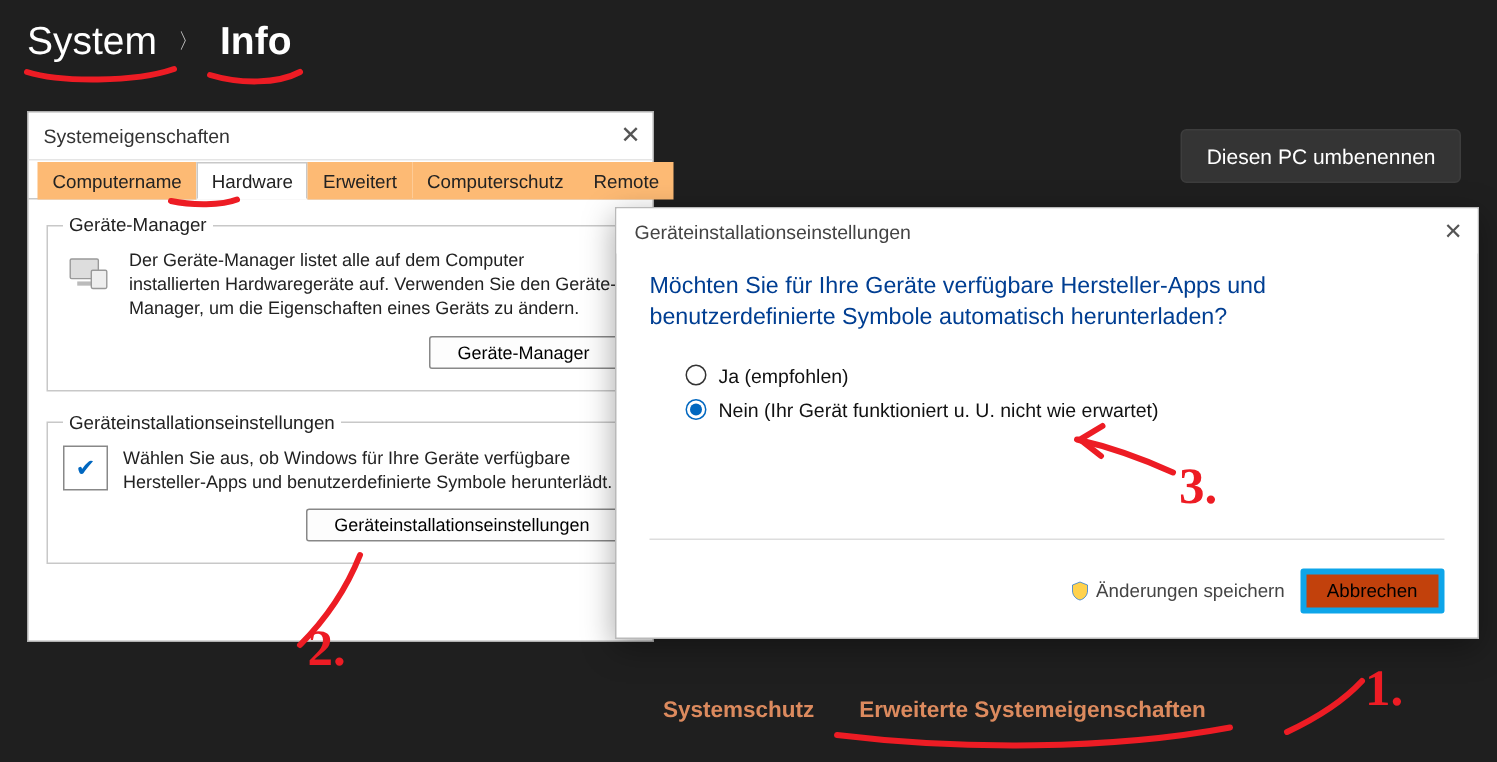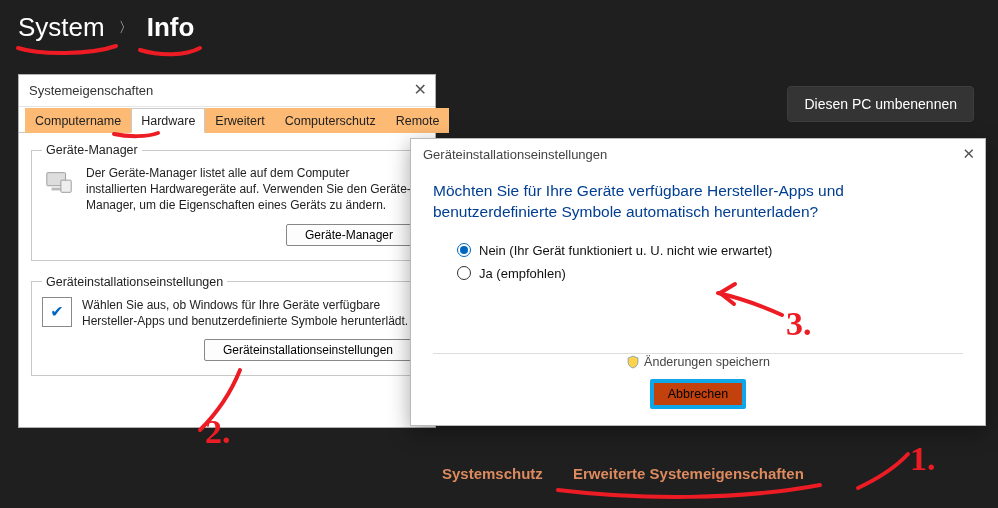--- a/index.html
+++ b/index.html
@@ -38,21 +38,21 @@
   
   .dis { position: absolute; top: 138px; left: 410px; width: 576px; height: 288px; background: #fff; border: 1px solid #b9b9b9; box-shadow: 0 6px 20px rgba(0,0,0,.35); }
   .dis .titlebar2 { height: 30px; display: flex; align-items: center; padding: 0 12px; position: relative; color: #444; font-size: 13px; background: #fff; }
   .dis .titlebar2 .x { position: absolute; right: 10px; top: 6px; font-size: 15px; color: #555; }
   .dis .q { padding: 12px 22px 6px; color: #003e92; font-size: 15.5px; line-height: 1.35; }
   .opts { padding: 6px 46px; font-size: 13px; color: #111; }
   .opt { display: flex; align-items: center; gap: 8px; margin: 8px 0; }
   .radio { width: 14px; height: 14px; border: 1px solid #333; border-radius: 50%; display: inline-flex; align-items: center; justify-content: center; }
   .radio.sel { border-color: #0067c0; }
   .radio.sel .dot { width: 8px; height: 8px; border-radius: 50%; background: #0067c0; }
-  .dis .foot { position: absolute; left: 22px; right: 22px; bottom: 16px; border-top: 1px solid #ddd; padding-top: 1px; display: flex; justify-content: flex-end; gap: 10px; align-items: center; flex-direction: column; }
+  .dis .foot { position: absolute; left: 22px; right: 22px; bottom: 16px; border-top: 1px solid #ddd; padding-top: 19px; display: flex; justify-content: flex-end; gap: 10px; align-items: center; }
   .shield { width: 14px; height: 14px; display: inline-block; margin-right: 4px; vertical-align: -2px; }
   .btn2 { font-size: 12.5px; padding: 4px 14px; border: 4px solid #0ea5e9; background: #c2410c; border-radius: 2px; }
   .link-save { color: #444; font-size: 12.5px; display: flex; align-items: center; }
 
   
   svg.anno { position: absolute; top: 0; left: 0; width: 998px; height: 508px; pointer-events: none; }
   svg.anno path, svg.anno line { stroke: #ed1c24; stroke-width: 4; fill: none; stroke-linecap: round; }
   svg.anno text { fill: #ed1c24; font-size: 34px; font-family: "Comic Sans MS", cursive; font-weight: bold; }
 </style>
 </head>
@@ -115,28 +115,28 @@
 </div>
 
 <div class="dis">
   <div class="titlebar2">
     <span>Geräteinstallationseinstellungen</span>
     <span class="x">✕</span>
   </div>
   <div class="q">Möchten Sie für Ihre Geräte verfügbare Hersteller-Apps und benutzerdefinierte Symbole automatisch herunterladen?</div>
   <div class="opts">
     <div class="opt">
+      <span class="radio"></span>
+      <span>Ja (empfohlen)</span>
+    </div>
+    <div class="opt">
       <span class="radio sel">
           <span class="dot"></span>
         </span>
       <span>Nein (Ihr Gerät funktioniert u. U. nicht wie erwartet)</span>
-    </div>
-    <div class="opt">
-      <span class="radio"></span>
-      <span>Ja (empfohlen)</span>
     </div>
   </div>
   <div class="foot">
     <span class="link-save">
       <span class="shield">
         <svg viewBox="0 0 14 14">
             <path d="M7 1 L12 3 V7 C12 10 9.5 12.5 7 13 C4.5 12.5 2 10 2 7 V3 Z" fill="#ffd24d" stroke="#2175d9" stroke-width="0.5"></path>
           </svg>
       </span>
       <span>Änderungen speichern</span>

